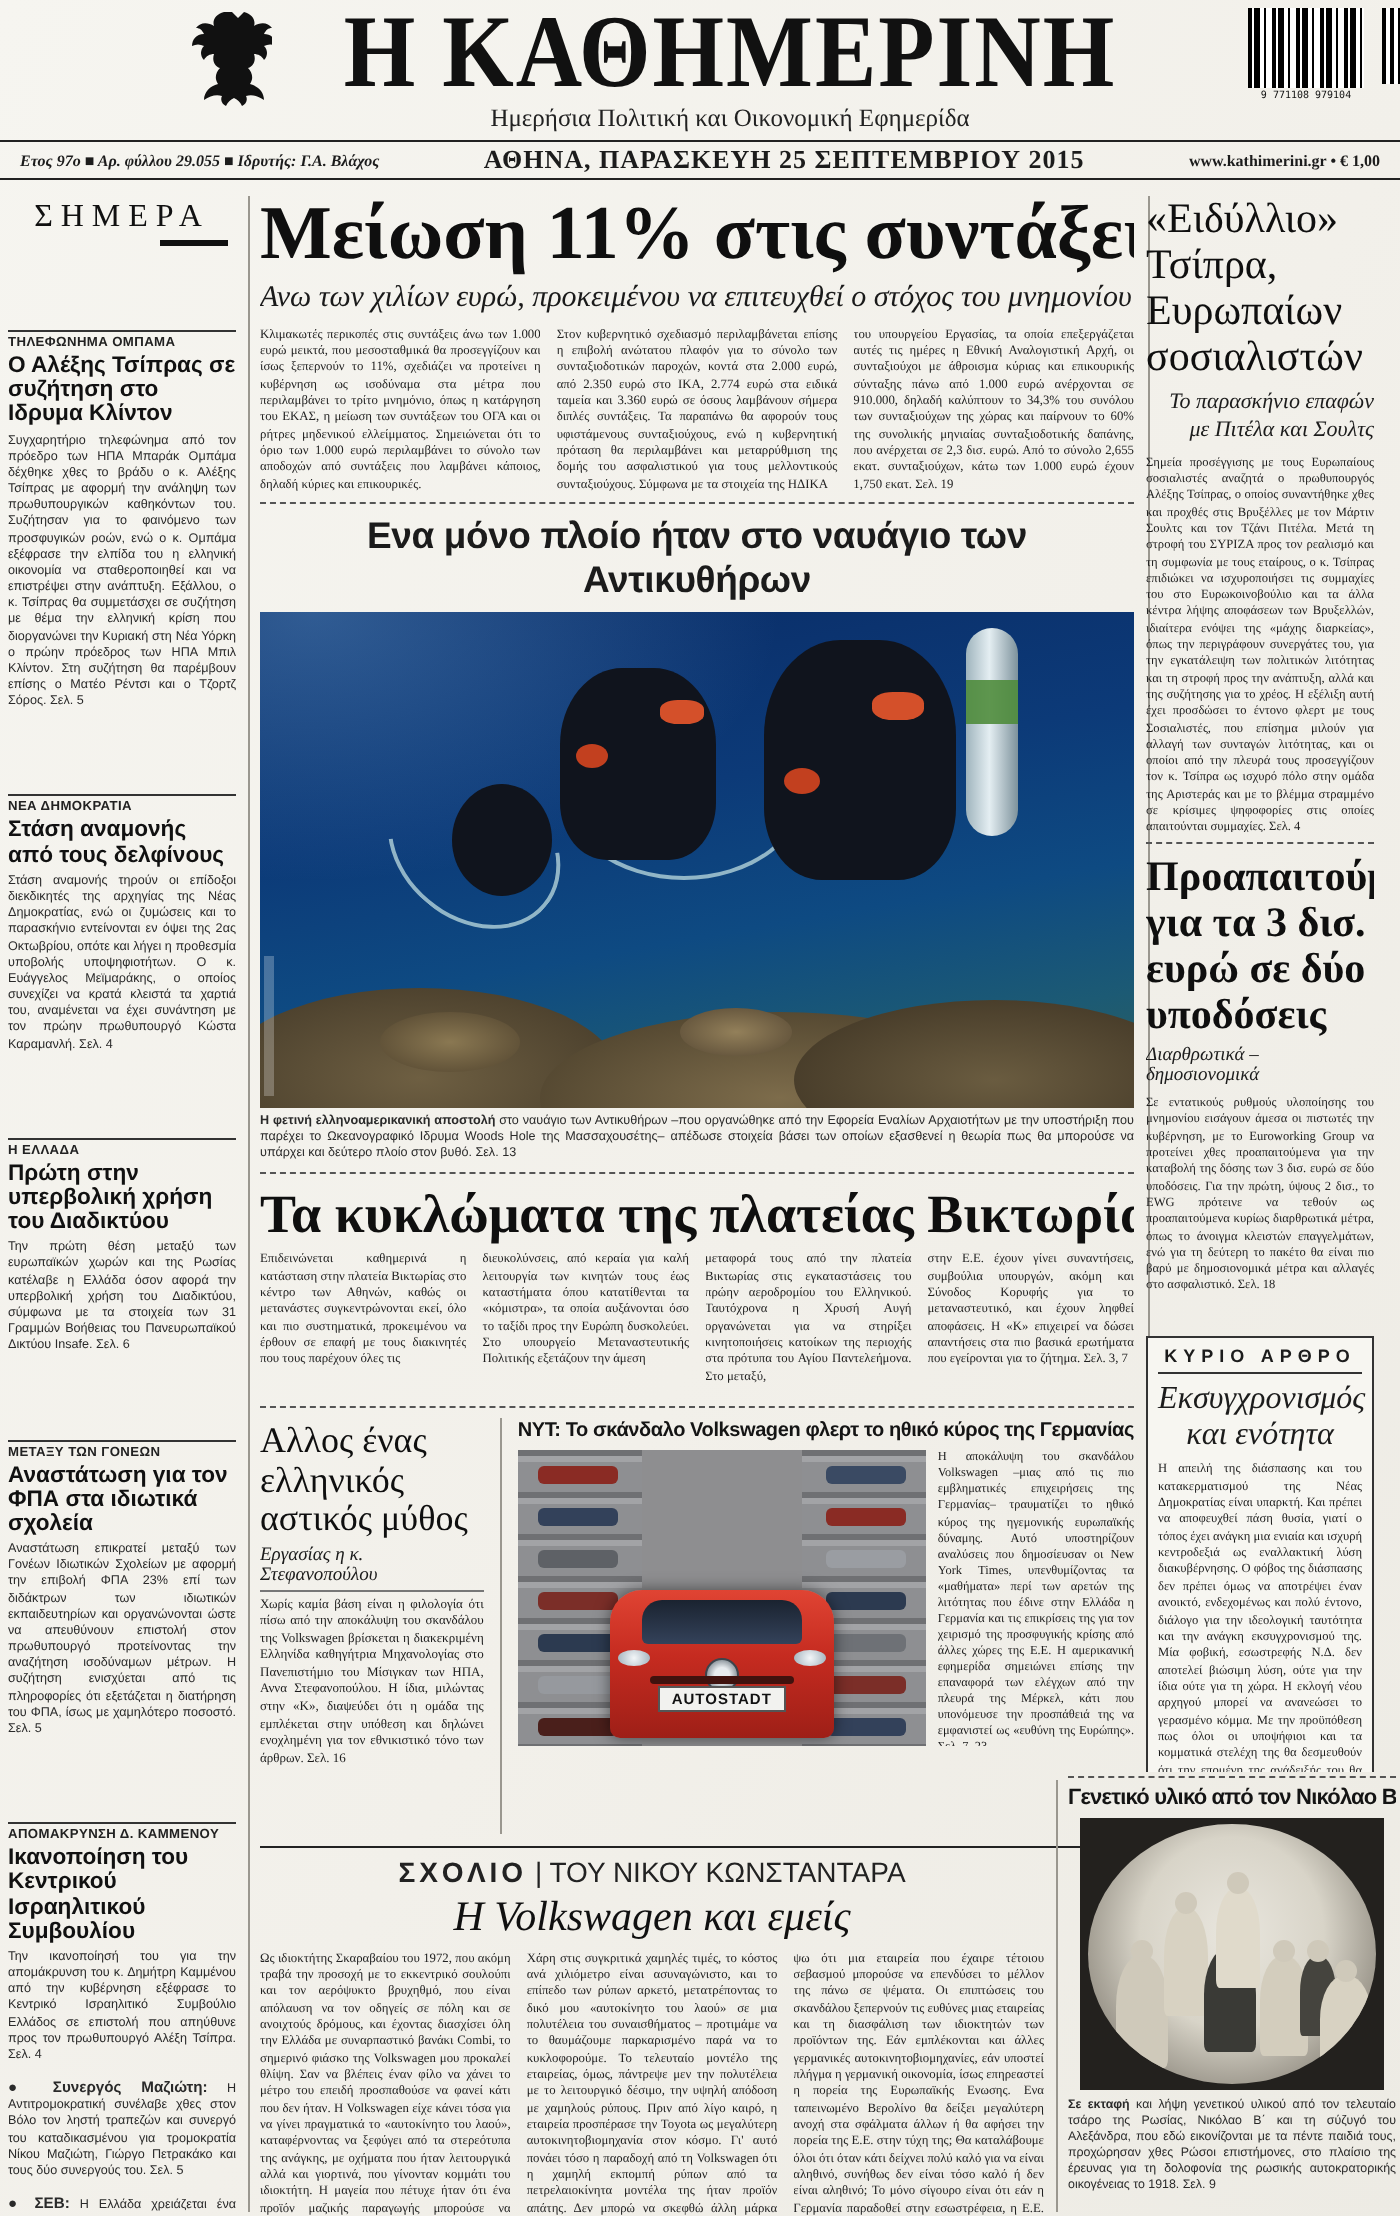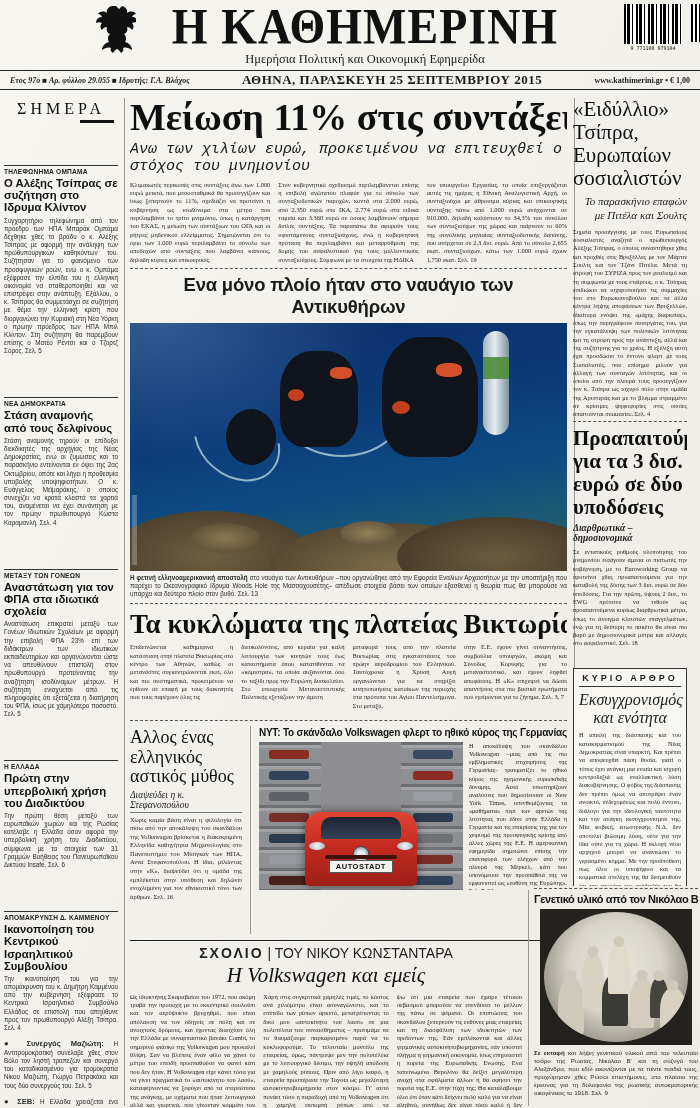--- a/index.html
+++ b/index.html
@@ -26,21 +26,21 @@
   .sb-title{font-family:"Liberation Serif",serif;font-size:16px;letter-spacing:4px;text-align:center;color:#111;margin:2px 0 2px;}
   .sb-title-bar{width:34px;height:3px;background:#111;margin:0 4px 6px auto;}
   .sb-item{margin-bottom:7px;margin-top:42px;}
   .sb-kicker{border-top:1px solid #333;padding-top:2px;font-size:6.6px;font-weight:700;letter-spacing:.2px;color:#222;}
   .sb-head{font-size:11.3px;font-weight:700;line-height:1.08;margin:2px 0 3px;color:#111;}
   .sb-body{font-size:6.3px;line-height:1.3;text-align:justify;color:#2a2a2a;}
   .brief{margin-bottom:7px;font-size:6.3px;line-height:1.3;text-align:justify;color:#2a2a2a;}
   .brief b{font-size:7.6px;}
   
   .lead-head{font-family:"Liberation Serif",serif;font-size:38px;line-height:1.02;color:#0f0f0f;margin:2px 0 4px;white-space:nowrap;}
-  .subhead{font-family:Liberation Mono, monospace;font-style:italic;font-size:15px;color:#1a1a1a;margin:0 0 6px;}
+  .subhead{font-family:Liberation Serif, serif;font-style:italic;font-size:15px;color:#1a1a1a;margin:0 0 6px;}
   .cols{display:flex;gap:8px;}
   .col{flex:1;font-family:"Liberation Serif",serif;font-size:6.4px;line-height:1.3;text-align:justify;color:#222;overflow:hidden;}
   .lead-cols .col{height:82px;}
   .dashed{border-top:1px dashed #555;margin:5px 0;}
   .anti-head{font-size:18.5px;font-weight:700;text-align:center;color:#1b1b1b;margin:3px 0 5px;letter-spacing:-.2px;}
   .photo-anti{position:relative;width:437px;height:248px;overflow:hidden;}
   .caption{font-size:6.3px;line-height:1.3;color:#2a2a2a;margin:3px 0 0;text-align:justify;}
   .vic-head{font-family:"Liberation Serif",serif;font-size:27px;color:#0f0f0f;margin:2px 0 3px;white-space:nowrap;}
   .vic-sub{font-family:"Liberation Serif",serif;font-style:italic;font-size:12px;margin:0 0 5px;}
   .vic-cols .col{height:72px;}
@@ -60,21 +60,21 @@
   .scholio{width:392px;}
   .sch-kicker{text-align:center;font-size:14px;margin:4px 0 2px;color:#222;}
   .sch-kicker b{letter-spacing:2px;}
   .sch-title{font-family:"Liberation Serif",serif;font-style:italic;font-size:21px;text-align:center;margin:0 0 5px;color:#101010;}
   .sch-cols .col{height:170px;}
   
   .idyll-head{font-family:"Liberation Serif",serif;font-size:21px;line-height:1.1;color:#0f0f0f;margin:0 0 5px;}
   .idyll-sub{font-family:"Liberation Serif",serif;font-style:italic;font-size:11px;line-height:1.2;margin:0 0 6px;text-align:right;}
   .rc-body{font-family:"Liberation Serif",serif;font-size:6.3px;line-height:1.32;text-align:justify;color:#222;}
   .prereq-head{font-family:"Liberation Serif",serif;font-size:21px;line-height:1.1;color:#0f0f0f;margin:4px 0 4px;font-weight:bold;}
-  .prereq-sub{font-family:"Liberation Serif",serif;font-style:italic;font-size:9.5px;margin:0 0 5px;font-weight:bold;}
+  .prereq-sub{font-family:"Liberation Serif",serif;font-style:italic;font-size:9.5px;margin:0 0 5px;}
   .editorial{border:1px solid #333;margin-top:8px;padding:4px 5px;background:#f7f6f1;}
   .ed-label{text-align:center;font-size:9px;font-weight:700;letter-spacing:3px;border-bottom:1px solid #333;padding-bottom:3px;margin-bottom:4px;}
   .ed-title{font-family:"Liberation Serif",serif;font-style:italic;font-size:16px;text-align:center;line-height:1.1;margin:0 0 5px;}
   .ed-body{font-family:"Liberation Serif",serif;font-size:6.3px;line-height:1.33;text-align:justify;height:196px;overflow:hidden;}
   
   .romanov{position:absolute;left:534px;top:888px;width:164px;height:218px;overflow:hidden;}
   .rom-dash{border-top:1px dashed #555;margin-bottom:4px;}
   .rom-head{font-size:11px;font-weight:700;letter-spacing:-.4px;margin:0 0 4px;white-space:nowrap;color:#141414;}
   .rom-photo{position:relative;width:152px;height:136px;margin:0 auto;background:#23211e;}
   .rom-oval{position:absolute;left:4px;top:3px;width:144px;height:130px;border-radius:50%;background:radial-gradient(ellipse at 50% 42%,#e9e6de 0%,#d8d4c8 45%,#9a958a 75%,#4a473f 92%,#2a2824 100%);overflow:hidden;}
@@ -136,28 +136,28 @@
       <div class="sb-kicker">ΤΗΛΕΦΩΝΗΜΑ ΟΜΠΑΜΑ</div>
       <div class="sb-head">Ο Αλέξης Τσίπρας σε συζήτηση στο Ιδρυμα Κλίντον</div>
       <div class="sb-body">Συγχαρητήριο τηλεφώνημα από τον πρόεδρο των ΗΠΑ Μπαράκ Ομπάμα δέχθηκε χθες το βράδυ ο κ. Αλέξης Τσίπρας με αφορμή την ανάληψη των πρωθυπουργικών καθηκόντων του. Συζήτησαν για το φαινόμενο των προσφυγικών ροών, ενώ ο κ. Ομπάμα εξέφρασε την ελπίδα του η ελληνική οικονομία να σταθεροποιηθεί και να επιστρέψει στην ανάπτυξη. Εξάλλου, ο κ. Τσίπρας θα συμμετάσχει σε συζήτηση με θέμα την ελληνική κρίση που διοργανώνει την Κυριακή στη Νέα Υόρκη ο πρώην πρόεδρος των ΗΠΑ Μπιλ Κλίντον. Στη συζήτηση θα παρέμβουν επίσης ο Ματέο Ρέντσι και ο Τζορτζ Σόρος. Σελ. 5</div>
     </div>
     <div class="sb-item">
       <div class="sb-kicker">ΝΕΑ ΔΗΜΟΚΡΑΤΙΑ</div>
       <div class="sb-head">Στάση αναμονής από τους δελφίνους</div>
       <div class="sb-body">Στάση αναμονής τηρούν οι επίδοξοι διεκδικητές της αρχηγίας της Νέας Δημοκρατίας, ενώ οι ζυμώσεις και το παρασκήνιο εντείνονται εν όψει της 2ας Οκτωβρίου, οπότε και λήγει η προθεσμία υποβολής υποψηφιοτήτων. Ο κ. Ευάγγελος Μεϊμαράκης, ο οποίος συνεχίζει να κρατά κλειστά τα χαρτιά του, αναμένεται να έχει συνάντηση με τον πρώην πρωθυπουργό Κώστα Καραμανλή. Σελ. 4</div>
     </div>
     <div class="sb-item">
+      <div class="sb-kicker">Η ΕΛΛΑΔΑ</div>
+      <div class="sb-head">Πρώτη στην υπερβολική χρήση του Διαδικτύου</div>
+      <div class="sb-body">Την πρώτη θέση μεταξύ των ευρωπαϊκών χωρών και της Ρωσίας κατέλαβε η Ελλάδα όσον αφορά την υπερβολική χρήση του Διαδικτύου, σύμφωνα με τα στοιχεία των 31 Γραμμών Βοήθειας του Πανευρωπαϊκού Δικτύου Insafe. Σελ. 6</div>
+    </div>
+    <div class="sb-item">
       <div class="sb-kicker">ΜΕΤΑΞΥ ΤΩΝ ΓΟΝΕΩΝ</div>
       <div class="sb-head">Αναστάτωση για τον ΦΠΑ στα ιδιωτικά σχολεία</div>
       <div class="sb-body">Αναστάτωση επικρατεί μεταξύ των Γονέων Ιδιωτικών Σχολείων με αφορμή την επιβολή ΦΠΑ 23% επί των διδάκτρων των ιδιωτικών εκπαιδευτηρίων και οργανώνονται ώστε να απευθύνουν επιστολή στον πρωθυπουργό προτείνοντας την αναζήτηση ισοδύναμων μέτρων. Η συζήτηση ενισχύεται από τις πληροφορίες ότι εξετάζεται η διατήρηση του ΦΠΑ, ίσως με χαμηλότερο ποσοστό. Σελ. 5</div>
-    </div>
-    <div class="sb-item">
-      <div class="sb-kicker">Η ΕΛΛΑΔΑ</div>
-      <div class="sb-head">Πρώτη στην υπερβολική χρήση του Διαδικτύου</div>
-      <div class="sb-body">Την πρώτη θέση μεταξύ των ευρωπαϊκών χωρών και της Ρωσίας κατέλαβε η Ελλάδα όσον αφορά την υπερβολική χρήση του Διαδικτύου, σύμφωνα με τα στοιχεία των 31 Γραμμών Βοήθειας του Πανευρωπαϊκού Δικτύου Insafe. Σελ. 6</div>
     </div>
     <div class="sb-item">
       <div class="sb-kicker">ΑΠΟΜΑΚΡΥΝΣΗ Δ. ΚΑΜΜΕΝΟΥ</div>
       <div class="sb-head">Ικανοποίηση του Κεντρικού Ισραηλιτικού Συμβουλίου</div>
       <div class="sb-body">Την ικανοποίησή του για την απομάκρυνση του κ. Δημήτρη Καμμένου από την κυβέρνηση εξέφρασε το Κεντρικό Ισραηλιτικό Συμβούλιο Ελλάδος σε επιστολή που απηύθυνε προς τον πρωθυπουργό Αλέξη Τσίπρα. Σελ. 4</div>
     </div>
 
     <div class="brief"><b>● Συνεργός Μαζιώτη:</b> <span>Η Αντιτρομοκρατική συνέλαβε χθες στον Βόλο τον ληστή τραπεζών και συνεργό του καταδικασμένου για τρομοκρατία Νίκου Μαζιώτη, Γιώργο Πετρακάκο και τους δύο συνεργούς του. Σελ. 5</span></div>
     <div class="brief"><b>● ΣΕΒ:</b> <span>Η Ελλάδα χρειάζεται ένα επενδυτικό σοκ για να ξεφύγει από την ύφεση, σημείωσε ο ΣΕΒ, που εκτιμά ότι χρειάζονται 107 δισ. ευρώ επιπλέον επενδύσεις, σε ορίζοντα 7ετίας, για να διατηρηθεί το υφιστάμενο επίπεδο ζωής. Σελ. 20</span></div>
     <div class="brief"><b>● Ασφάλειες ζωής:</b> <span>Οι περιορισμοί στην κίνηση κεφαλαίων έχουν παγώσει πλήρως τις ασφάλειες ζωής, οι οποίες είναι κυρίως συνδεδεμένες με επενδυτικά προϊόντα του εξωτερικού. Σελ. 21</span></div>
@@ -216,21 +216,21 @@
         <div class="col">μεταφορά τους από την πλατεία Βικτωρίας στις εγκαταστάσεις του πρώην αεροδρομίου του Ελληνικού. Ταυτόχρονα η Χρυσή Αυγή οργανώνεται για να στηρίξει κινητοποιήσεις κατοίκων της περιοχής στα πρότυπα του Αγίου Παντελεήμονα. Στο μεταξύ,</div>
         <div class="col">στην Ε.Ε. έχουν γίνει συναντήσεις, συμβούλια υπουργών, ακόμη και Σύνοδος Κορυφής για το μεταναστευτικό, και έχουν ληφθεί αποφάσεις. Η «Κ» επιχειρεί να δώσει απαντήσεις στα πιο βασικά ερωτήματα που εγείρονται για το ζήτημα. Σελ. 3, 7</div>
       </div>
     </section>
 
     <div class="dashed"></div>
 
     <div class="lower">
       <article class="myth">
         <div class="myth-head">Αλλος ένας ελληνικός αστικός μύθος</div>
-        <div class="myth-sub">Διαψεύδει η κ. Στεφανοπούλου</div>
+        <div class="myth-sub">Εργασίας η κ. Στεφανοπούλου</div>
         <div class="myth-body">Χωρίς καμία βάση είναι η φιλολογία ότι πίσω από την αποκάλυψη του σκανδάλου της Volkswagen βρίσκεται η διακεκριμένη Ελληνίδα καθηγήτρια Μηχανολογίας στο Πανεπιστήμιο του Μίσιγκαν των ΗΠΑ, Αννα Στεφανοπούλου. Η ίδια, μιλώντας στην «Κ», διαψεύδει ότι η ομάδα της εμπλέκεται στην υπόθεση και δηλώνει ενοχλημένη για τον εθνικιστικό τόνο των άρθρων. Σελ. 16</div>
       </article>
       <article class="nyt">
         <div class="nyt-head">NYT: Το σκάνδαλο Volkswagen φλερτ το ηθικό κύρος της Γερμανίας</div>
         <div class="nyt-flex">
           <div class="photo-vw">
             <div class="vw-shelf" style="left:0;"></div>
             <div class="vw-shelf" style="right:0;"></div>
             <div class="vw-cars" style="left:10px;top:8px;background:#8a2b24;box-shadow:0 21px 0 #33415a,0 42px 0 #5e6166,0 63px 0 #7b2e28,0 84px 0 #2c3a50,0 105px 0 #96999e,0 126px 0 #4a1f1b;"></div>
             <div class="vw-cars" style="right:10px;top:8px;background:#3a4a63;box-shadow:0 21px 0 #8a2b24,0 42px 0 #9a9da2,0 63px 0 #2c3a50,0 84px 0 #6e7176,0 105px 0 #7b2e28,0 126px 0 #33415a;"></div>

